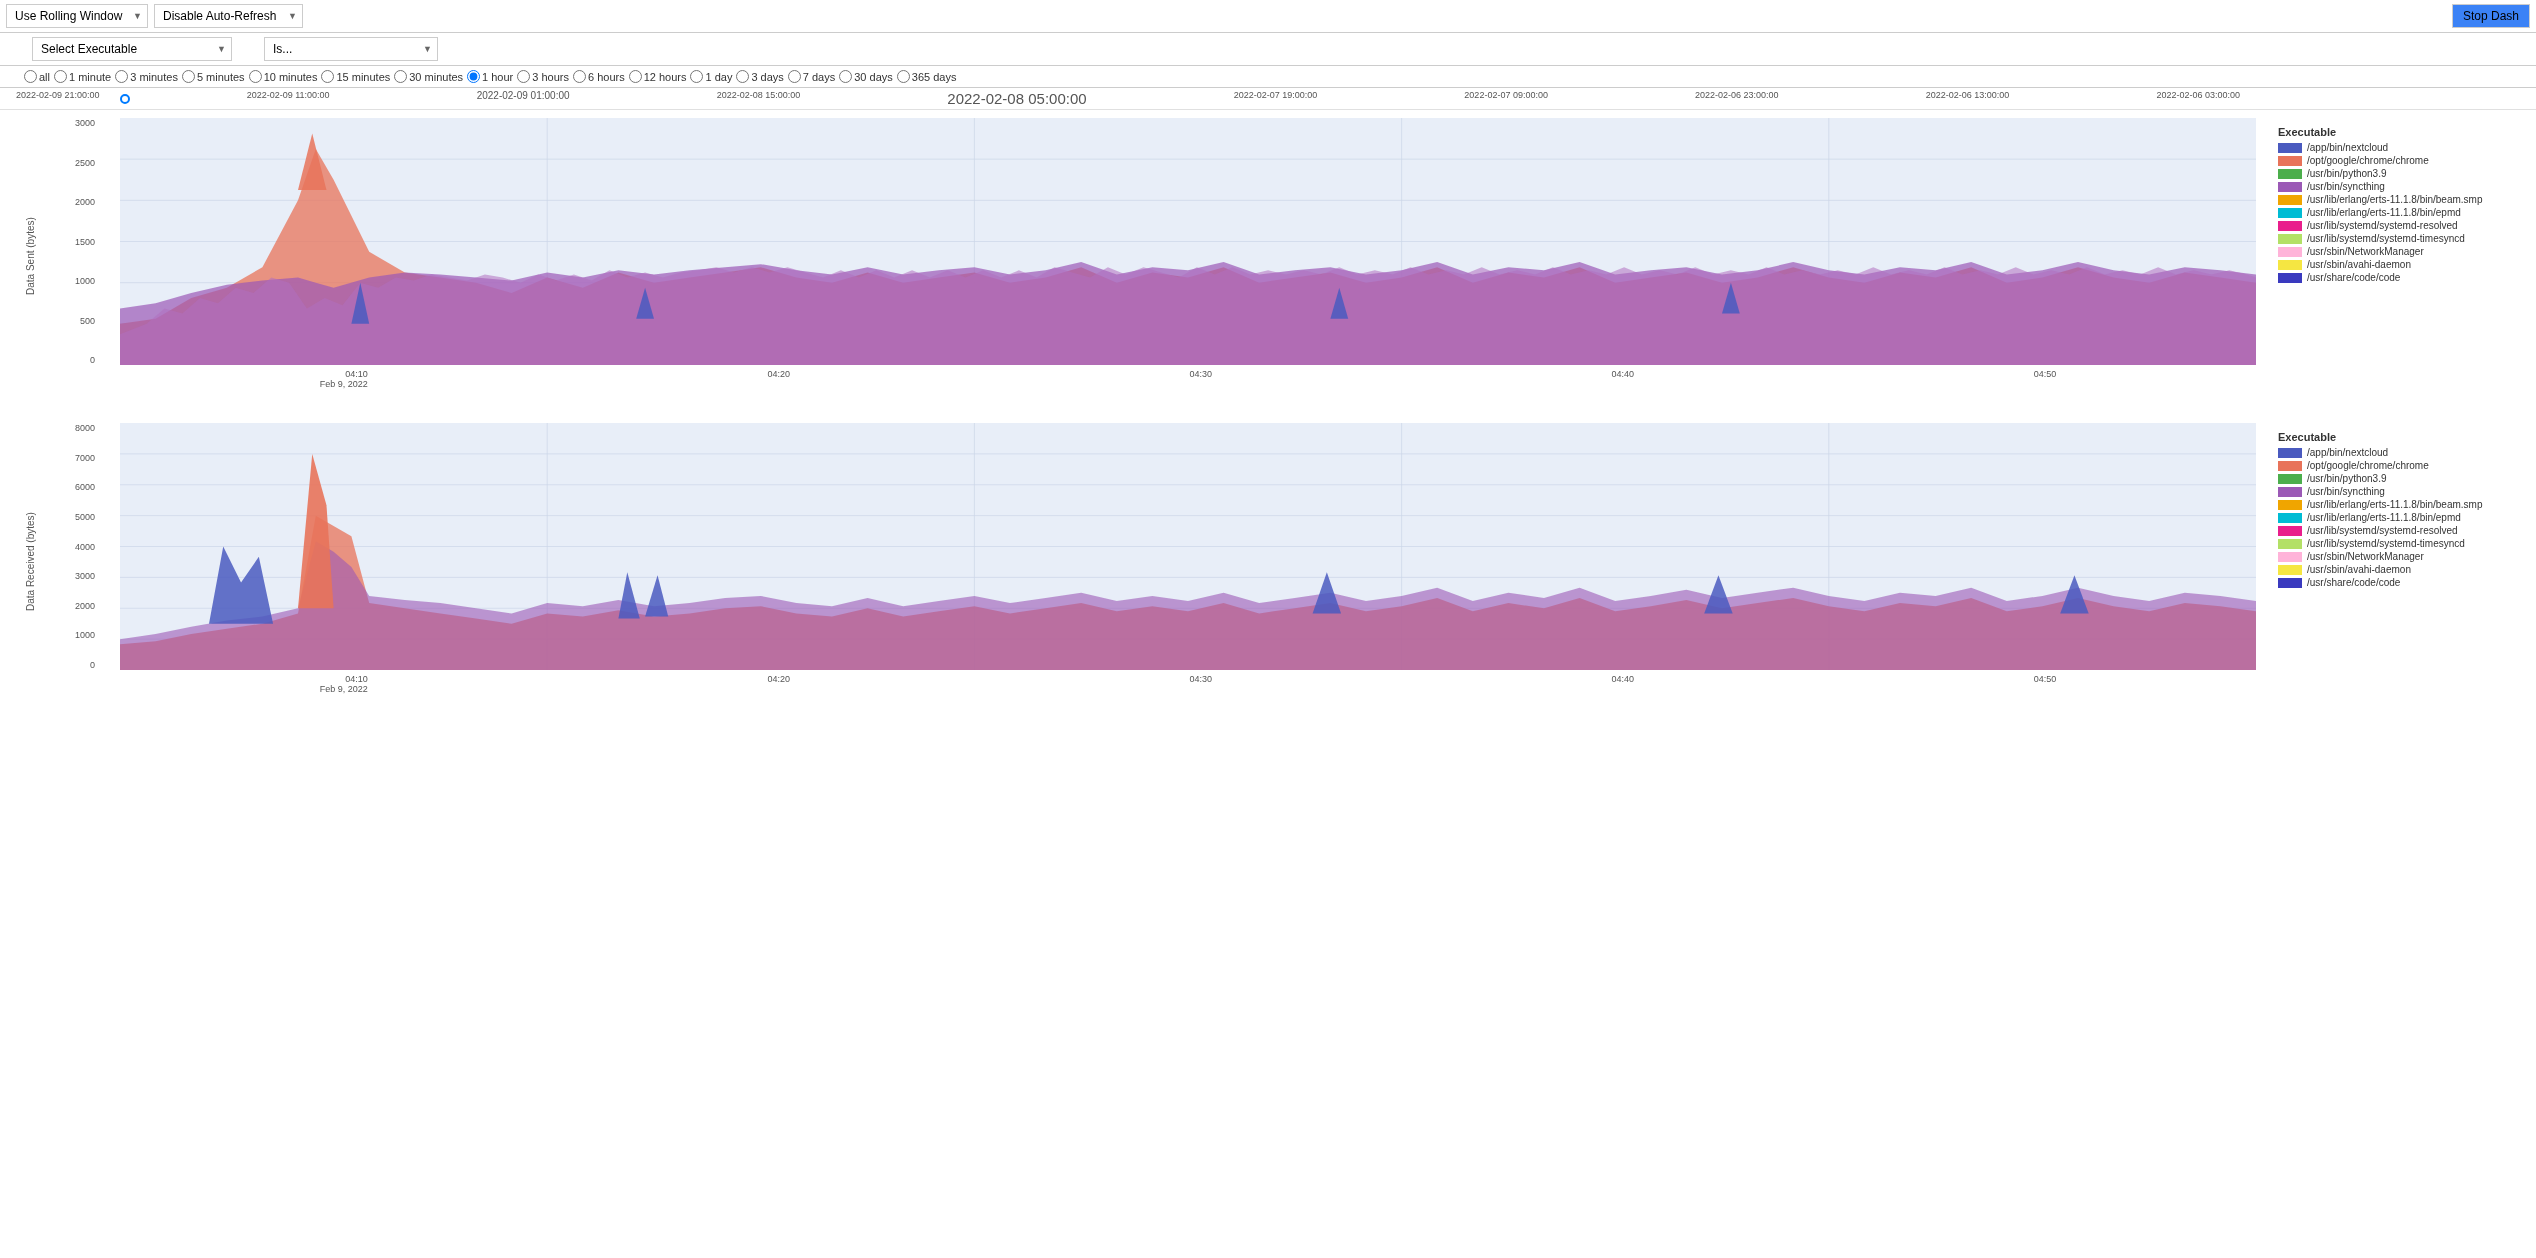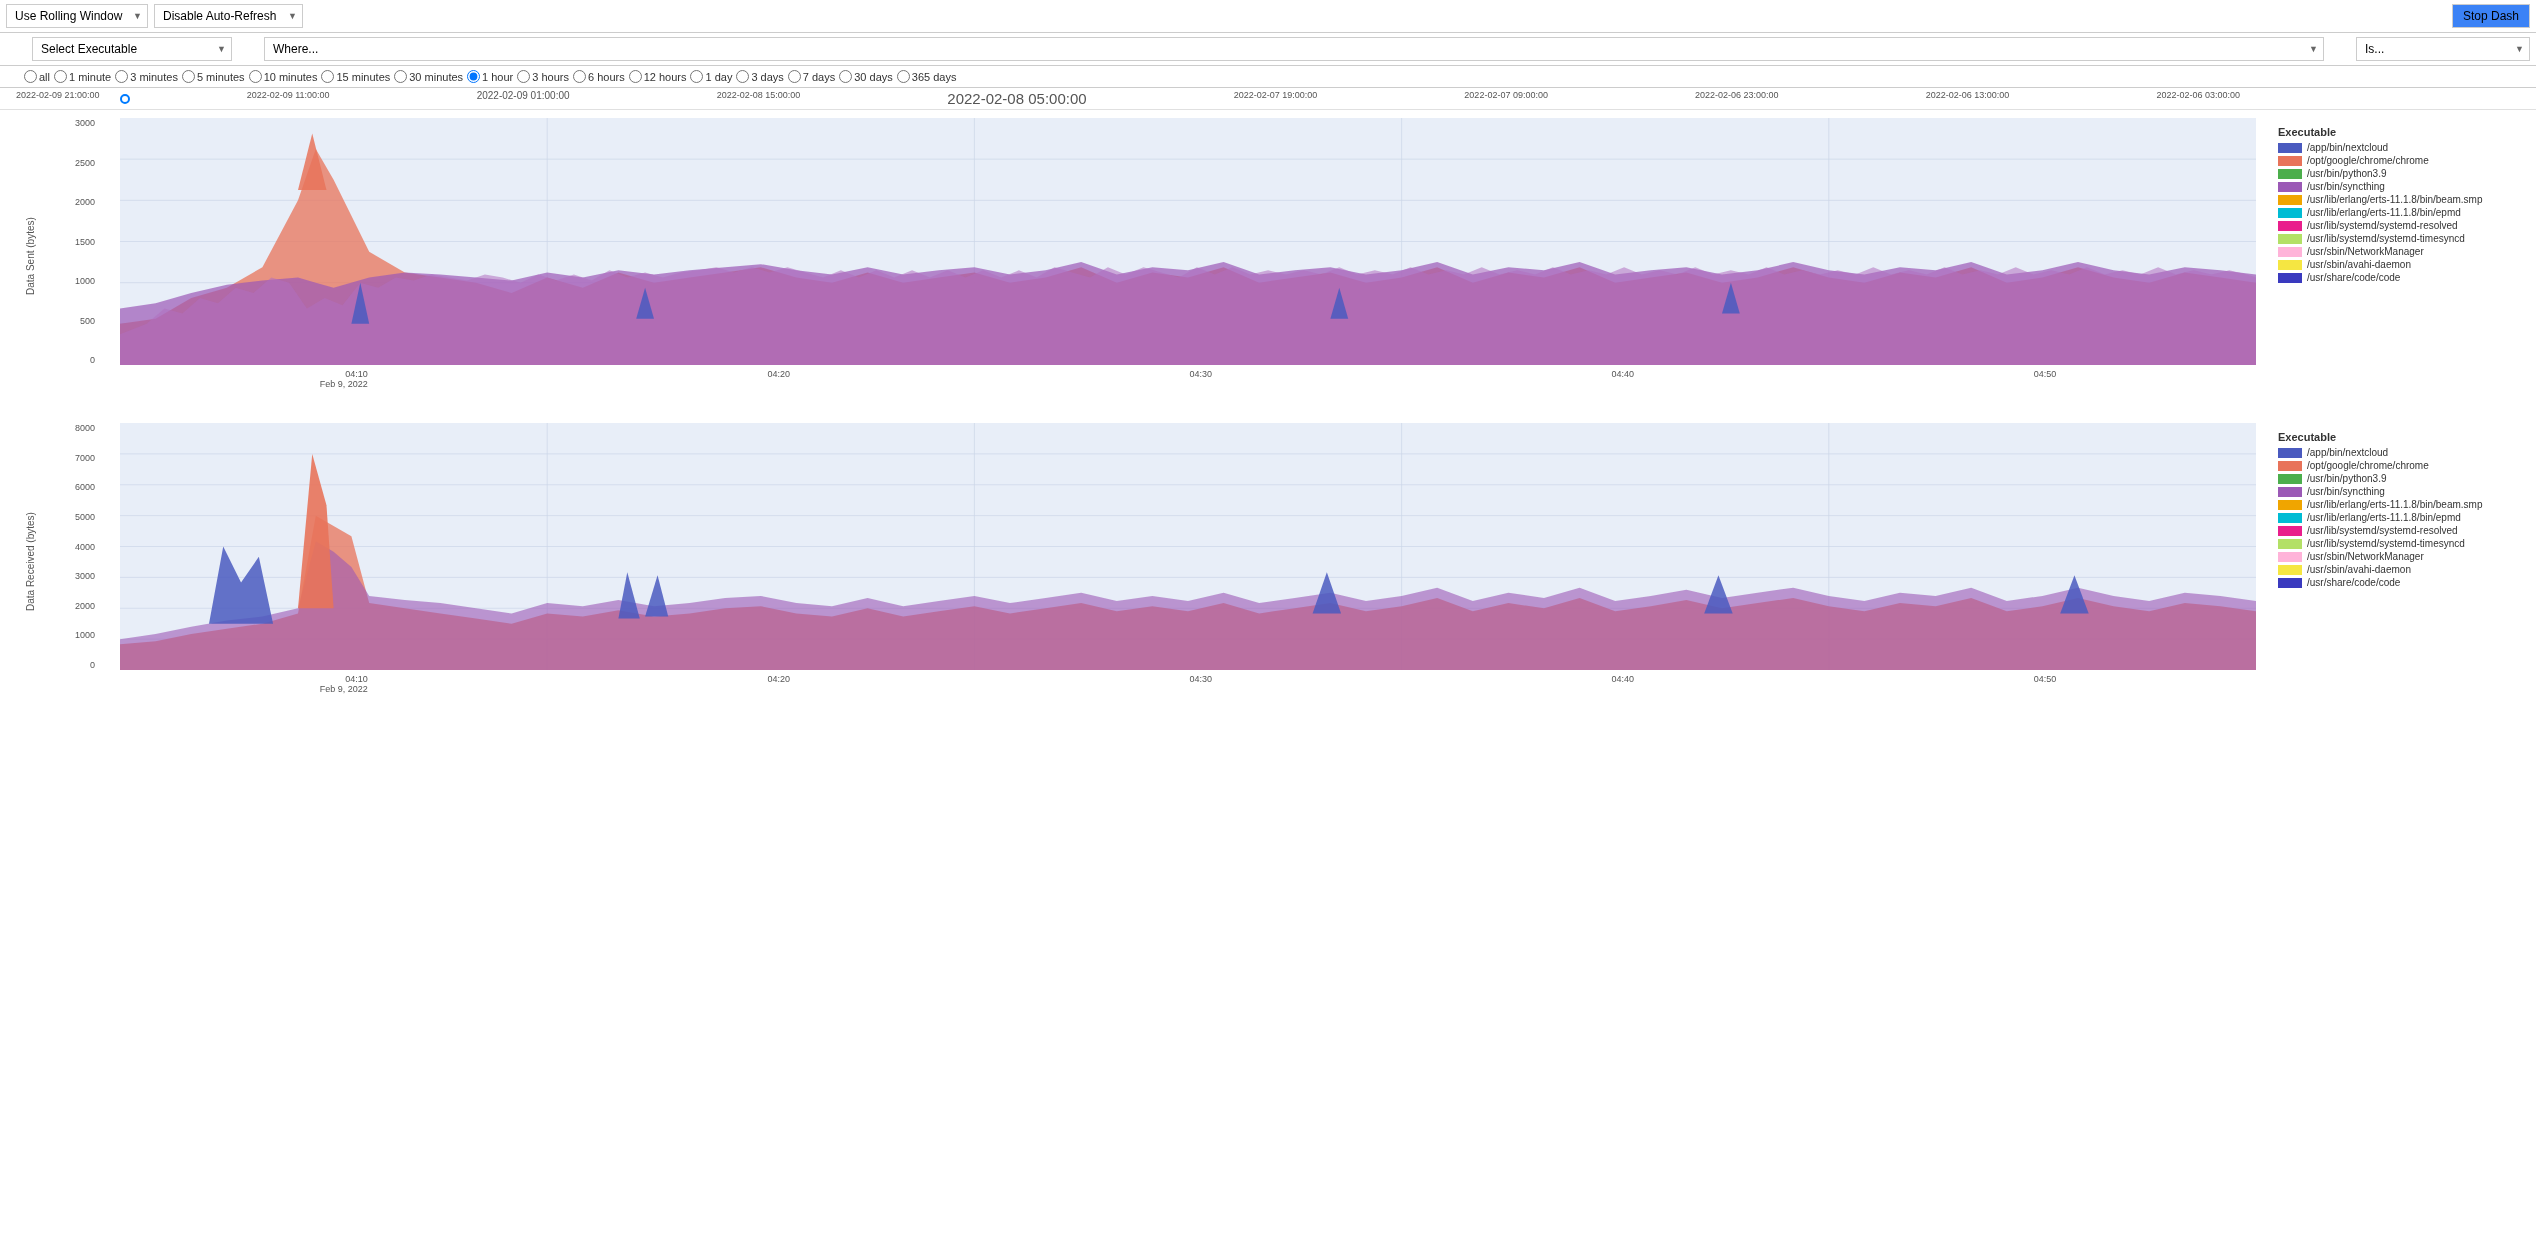--- a/index.html
+++ b/index.html
@@ -207,25 +207,20 @@
       <option>Disable Auto-Refresh</option>
     </select>
   </div>
   <button class="stop-dash-btn">Stop Dash</button>
 </div>
 
 <div class="filter-bar">
   <div class="select-wrapper">
     <select class="dropdown-select" style="width:200px">
       <option>Select Executable</option>
-    </select>
-  </div>
-  <div class="select-wrapper" style="flex:1">
-    <select class="dropdown-select" style="width:100%">
-      <option>Where...</option>
     </select>
   </div>
   <div class="select-wrapper" style="width:200px">
     <select class="dropdown-select" style="width:100%">
       <option>Is...</option>
     </select>
   </div>
 </div>
 
 <div class="radio-bar" id="radio-bar">

